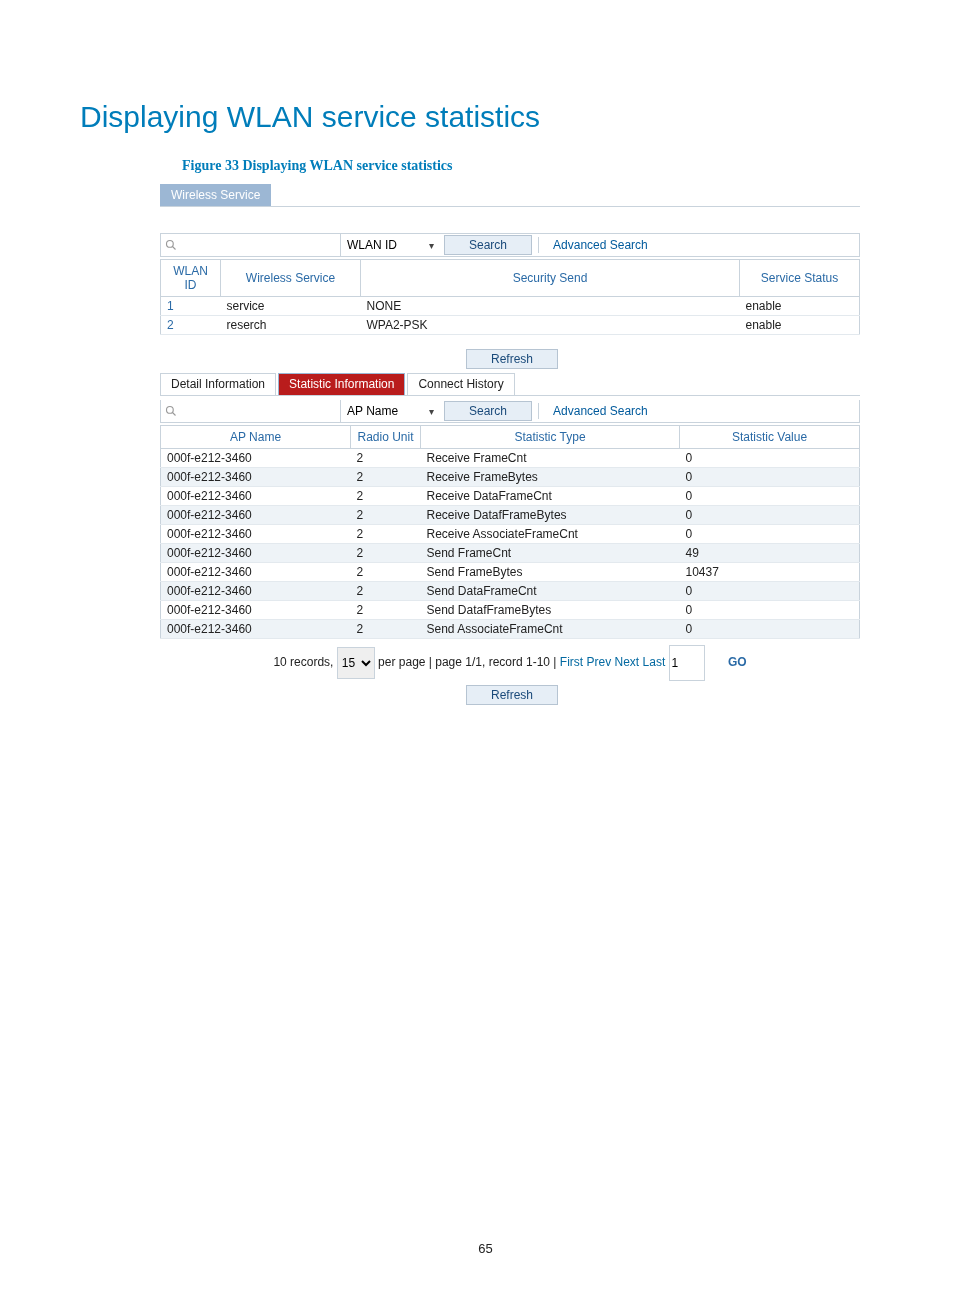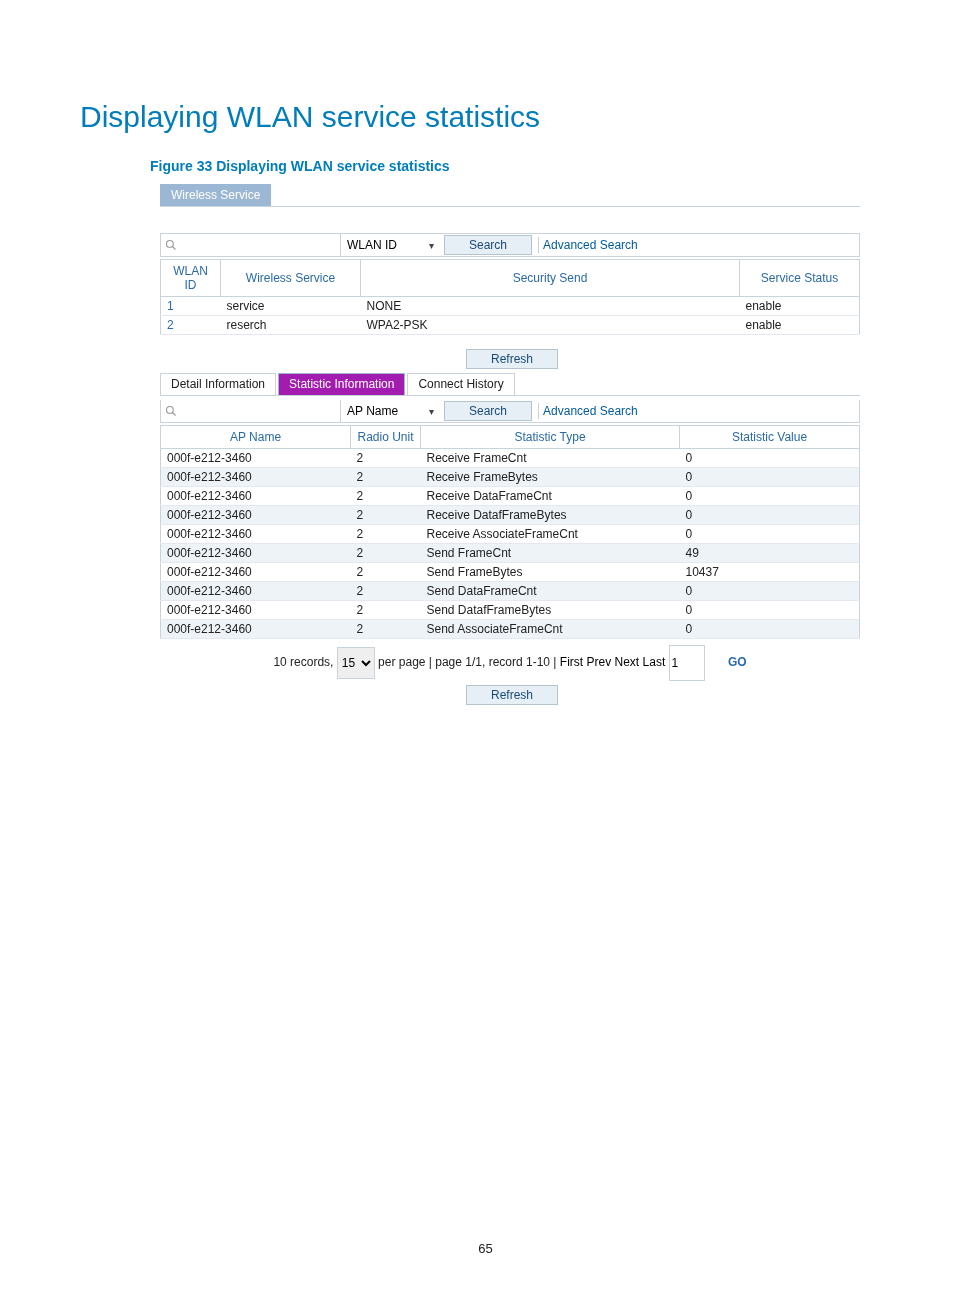--- a/index.html
+++ b/index.html
@@ -18,25 +18,25 @@
     padding: 100px 80px 40px 80px;
   }
   h1.page-title {
     font-family: "Segoe UI", Arial, sans-serif;
     font-weight: 300;
     font-size: 30px;
     color: #007dba;
     margin: 0 0 24px 0;
   }
   .figure-caption {
-    font-family: Liberation Sans, sans-serif;
+    font-family: Liberation Serif, serif;
     font-weight: 700;
     font-size: 14px;
     color: #007dba;
-    margin: 0 0 10px 48px;
+    margin: 0 0 10px 80px;
     padding-left: 22px;
   }
   .screenshot {
     margin: 0 0 18px 80px;
     width: 700px;
     font-size: 12px;
   }
   
   .tabstrip {
     display: flex;
@@ -53,21 +53,21 @@
     cursor: pointer;
     line-height: 14px;
   }
   .outer-tab.active {
     background: #9cb7d4;
     color: #fff;
     border-color: #9cb7d4;
   }
   .inner-tab { background: #fff; color: #222; }
   .inner-tab.active {
-    background: #a21caf;
+    background: #b91c1c;
     color: #fff;
     border-color: #9cb7d4;
   }
   .subbar-spacer { height: 6px; }
   
   .search-row {
     display: flex;
     align-items: center;
     border: 1px solid #c9d3dc;
     height: 22px;
@@ -121,21 +121,21 @@
     display: inline-flex;
     align-items: center;
     margin-left: 4px;
   }
   .adv-link {
     color: #005a9c;
     font-size: 12px;
     margin-left: 6px;
     cursor: pointer;
     border-left: 1px solid #c9d3dc;
-    padding-left: 4px;
+    padding-left: 14px;
     height: 16px;
     display: flex;
     align-items: center;
   }
   
   table.data {
     border-collapse: collapse;
     width: 100%;
     margin-top: 2px;
     font-size: 12px;
@@ -164,21 +164,21 @@
     display: flex;
     justify-content: center;
     margin: 14px 0 4px 0;
   }
   .pager {
     text-align: center;
     font-size: 12px;
     color: #222;
     margin-top: 6px;
   }
-  .pager .disabled { color: #000000; }
+  .pager .disabled { color: #0369a1; }
   .pager .go {
     color: #2a6aa6;
     font-weight: bold;
     margin-left: 20px;
     cursor: pointer;
   }
   .pager input.tiny, .pager select.tiny {
     font-size: 12px;
     height: 32px;
     border: 1px solid #c9d3dc;

